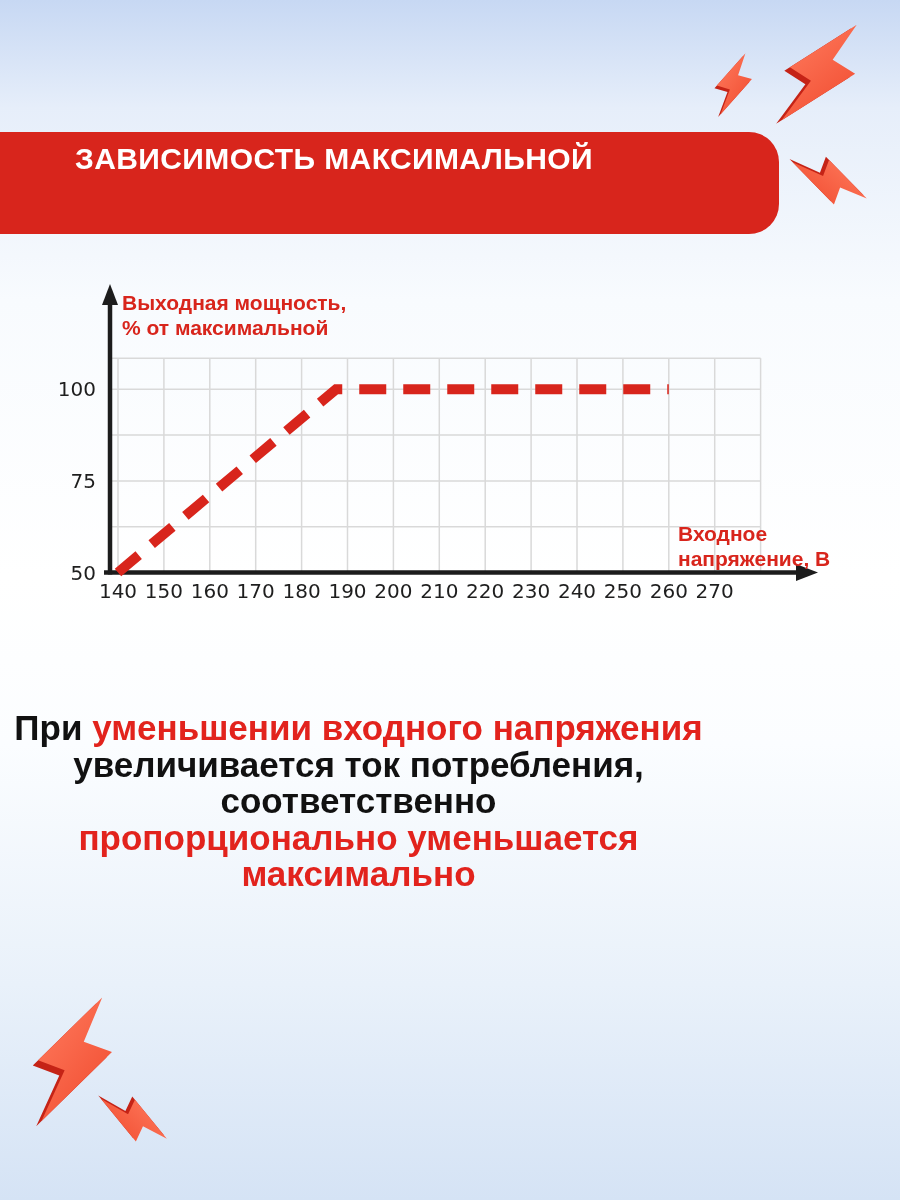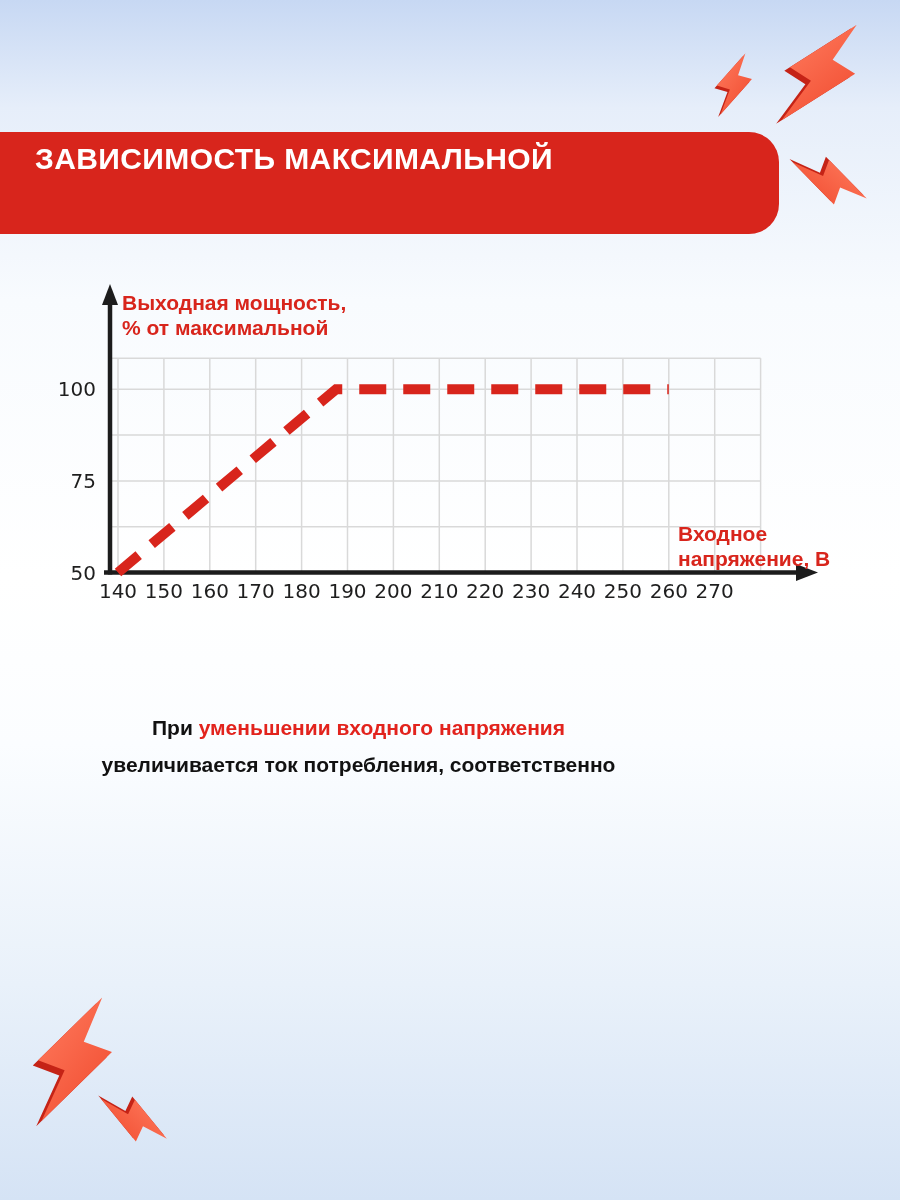--- a/index.html
+++ b/index.html
@@ -10,35 +10,35 @@
   }
   
   .banner{
     position:absolute;left:0;top:132px;width:744px;height:92px;
     background:var(--banner-bg,#d8251c);
     border-radius:0 30px 30px 0;
     padding:10px 0 0 35px;box-sizing:content-box;
   }
   .banner .line{
     display:block;color:var(--banner-fg,#fff);
-    font-weight:bold;font-size:30px;line-height:34px;letter-spacing:.4px;
+    font-weight:bold;font-size:30px;line-height:34px;letter-spacing:.4px;margin-left:40px;
   }
   
   .chart-wrap{position:absolute;left:50px;top:280px;width:800px;height:330px;}
   .chart-wrap svg{display:block;width:800px;height:330px;}
   .grid{stroke:#d9d9d9;stroke-width:1.5;}
   .axis{stroke:#1c1c1c;stroke-width:4.5;}
   .axisfill{fill:#1c1c1c;}
   .series{fill:none;stroke-linecap:butt;stroke-linejoin:miter;}
   text.tick{font-family:"DejaVu Sans","Liberation Sans",sans-serif;font-size:20px;fill:#1e1e1e;text-anchor:middle;}
   text.tick.yt{text-anchor:end;}
   text.atitle{font-family:"Liberation Sans","DejaVu Sans",sans-serif;font-size:21px;font-weight:bold;fill:var(--red-accent,#d8251c);text-anchor:start;}
   
   .para{position:absolute;left:0;width:717px;text-align:center;
-        font-size:21px;line-height:36.5px;font-weight:bold;color:var(--para-black,#111);}
+        font-size:35px;line-height:36.5px;font-weight:bold;color:var(--para-black,#111);}
   .para .red{color:var(--para-red,#e2231d);}
   #para1{top:710px;}
   #para2{top:925px;line-height:35px;}
   
   .bolt{position:absolute;pointer-events:none;}
   .bolt svg{display:block;width:100%;height:100%;overflow:visible;}
   #bolt-thin-top    {left:712px;top:40px; width:48px; height:90px; transform:rotate(6deg);}
   #bolt-big-top     {left:776px;top:10px; width:96px; height:132px;transform:rotate(22deg);}
   #bolt-small-right {left:798px;top:136px;width:60px; height:96px; transform:rotate(100deg);}
   #bolt-big-bottom  {left:28px; top:984px;width:100px;height:156px;transform:rotate(10deg);}
@@ -137,18 +137,18 @@
       <text x="72" y="30" class="atitle">Выходная мощность,</text>
       <text x="72" y="55" class="atitle">% от максимальной</text>
       <text x="628" y="261" class="atitle">Входное</text>
       <text x="628" y="286" class="atitle">напряжение, В</text>
     </svg>
 </div>
 
 <div class="para" id="para1">
   <span>При </span><span class="red">уменьшении входного напряжения</span><br>
   <span>увеличивается ток потребления, соответственно</span><br>
-  <br>
+  <span class="red">пропорционально уменьшается максимально</span><br>
 </div>
 
 <div class="para" id="para2">
   <br>
 </div>
 
 </body></html>

